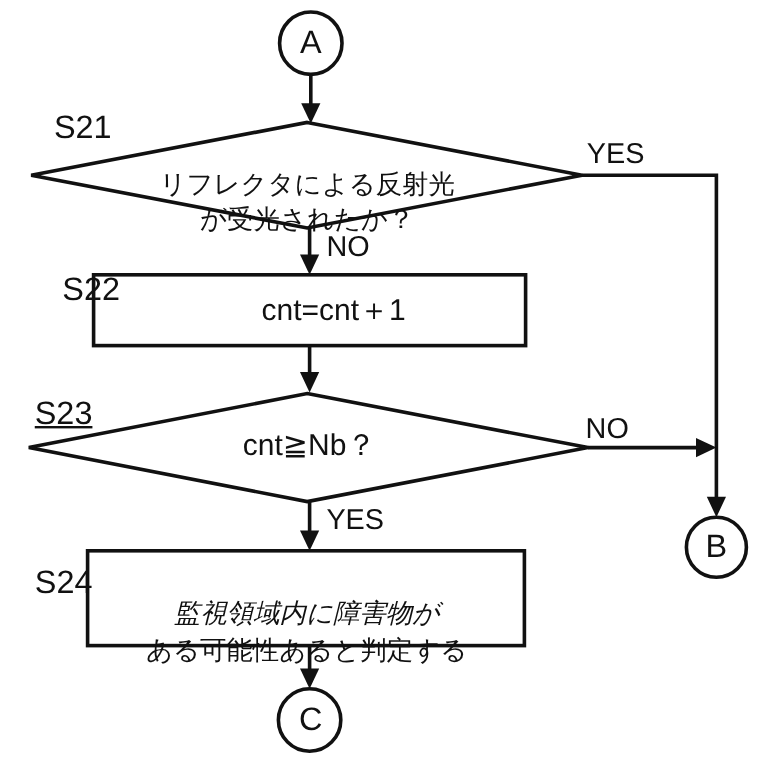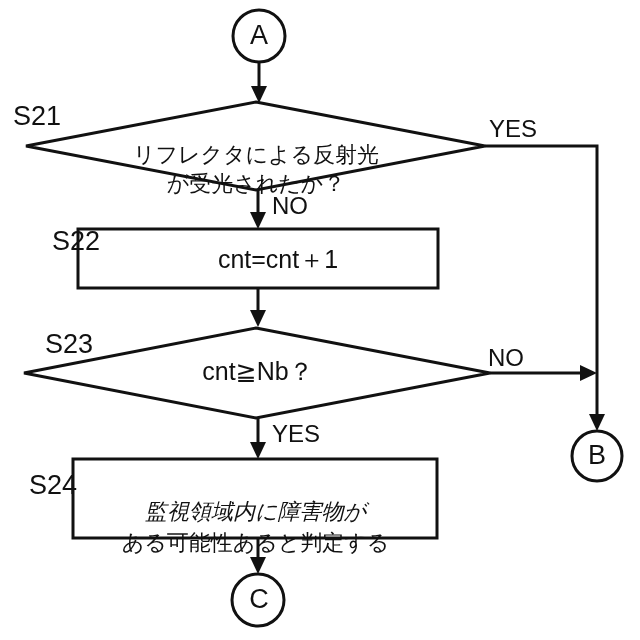--- a/index.html
+++ b/index.html
@@ -127,25 +127,25 @@
     <circle class="shape-stroke" cx="597" cy="456" r="25"></circle>
     <circle class="shape-stroke" cx="258" cy="600" r="26"></circle>
   </svg>
 
   <div class="tx node-letter centered-block" style="left:234px; top:18px; width:50px; height:36px;">A</div>
 
   <div class="tx node-letter centered-block" style="left:573px; top:438px; width:48px; height:36px;">B</div>
 
   <div class="tx node-letter centered-block" style="left:234px; top:582px; width:50px; height:36px;">C</div>
 
-  <div class="tx step-label" style="left:13px; top:101px; width:80px; text-align:left;">S21</div>
+  <div class="tx step-label" style="left:13px; top:91px; width:80px; text-align:right;">S21</div>
 
   <div class="tx step-label" style="left:20px; top:226px; width:80px; text-align:right;">S22</div>
 
-  <div class="tx step-label" style="left:13px; top:329px; width:80px; text-align:right;">S23</div>
+  <div class="tx step-label" style="left:13px; top:329px; width:80px; text-align:center;text-decoration:underline;">S23</div>
 
   <div class="tx step-label" style="left:13px; top:470px; width:80px; text-align:left;margin-left:16px;">S24</div>
 
   <div class="tx jp-text" style="left:106px; top:115px; width:300px;">リフレクタによる反射光</div>
   <div class="tx jp-text" style="left:106px; top:144px; width:300px;">が受光されたか？</div>
 
   <div class="tx mono-expr" style="left:78px; top:245px; width:400px;">cnt=cnt＋1</div>
 
   <div class="tx mono-expr" style="left:138px; top:357px; width:240px;">cnt≧Nb？</div>
 

